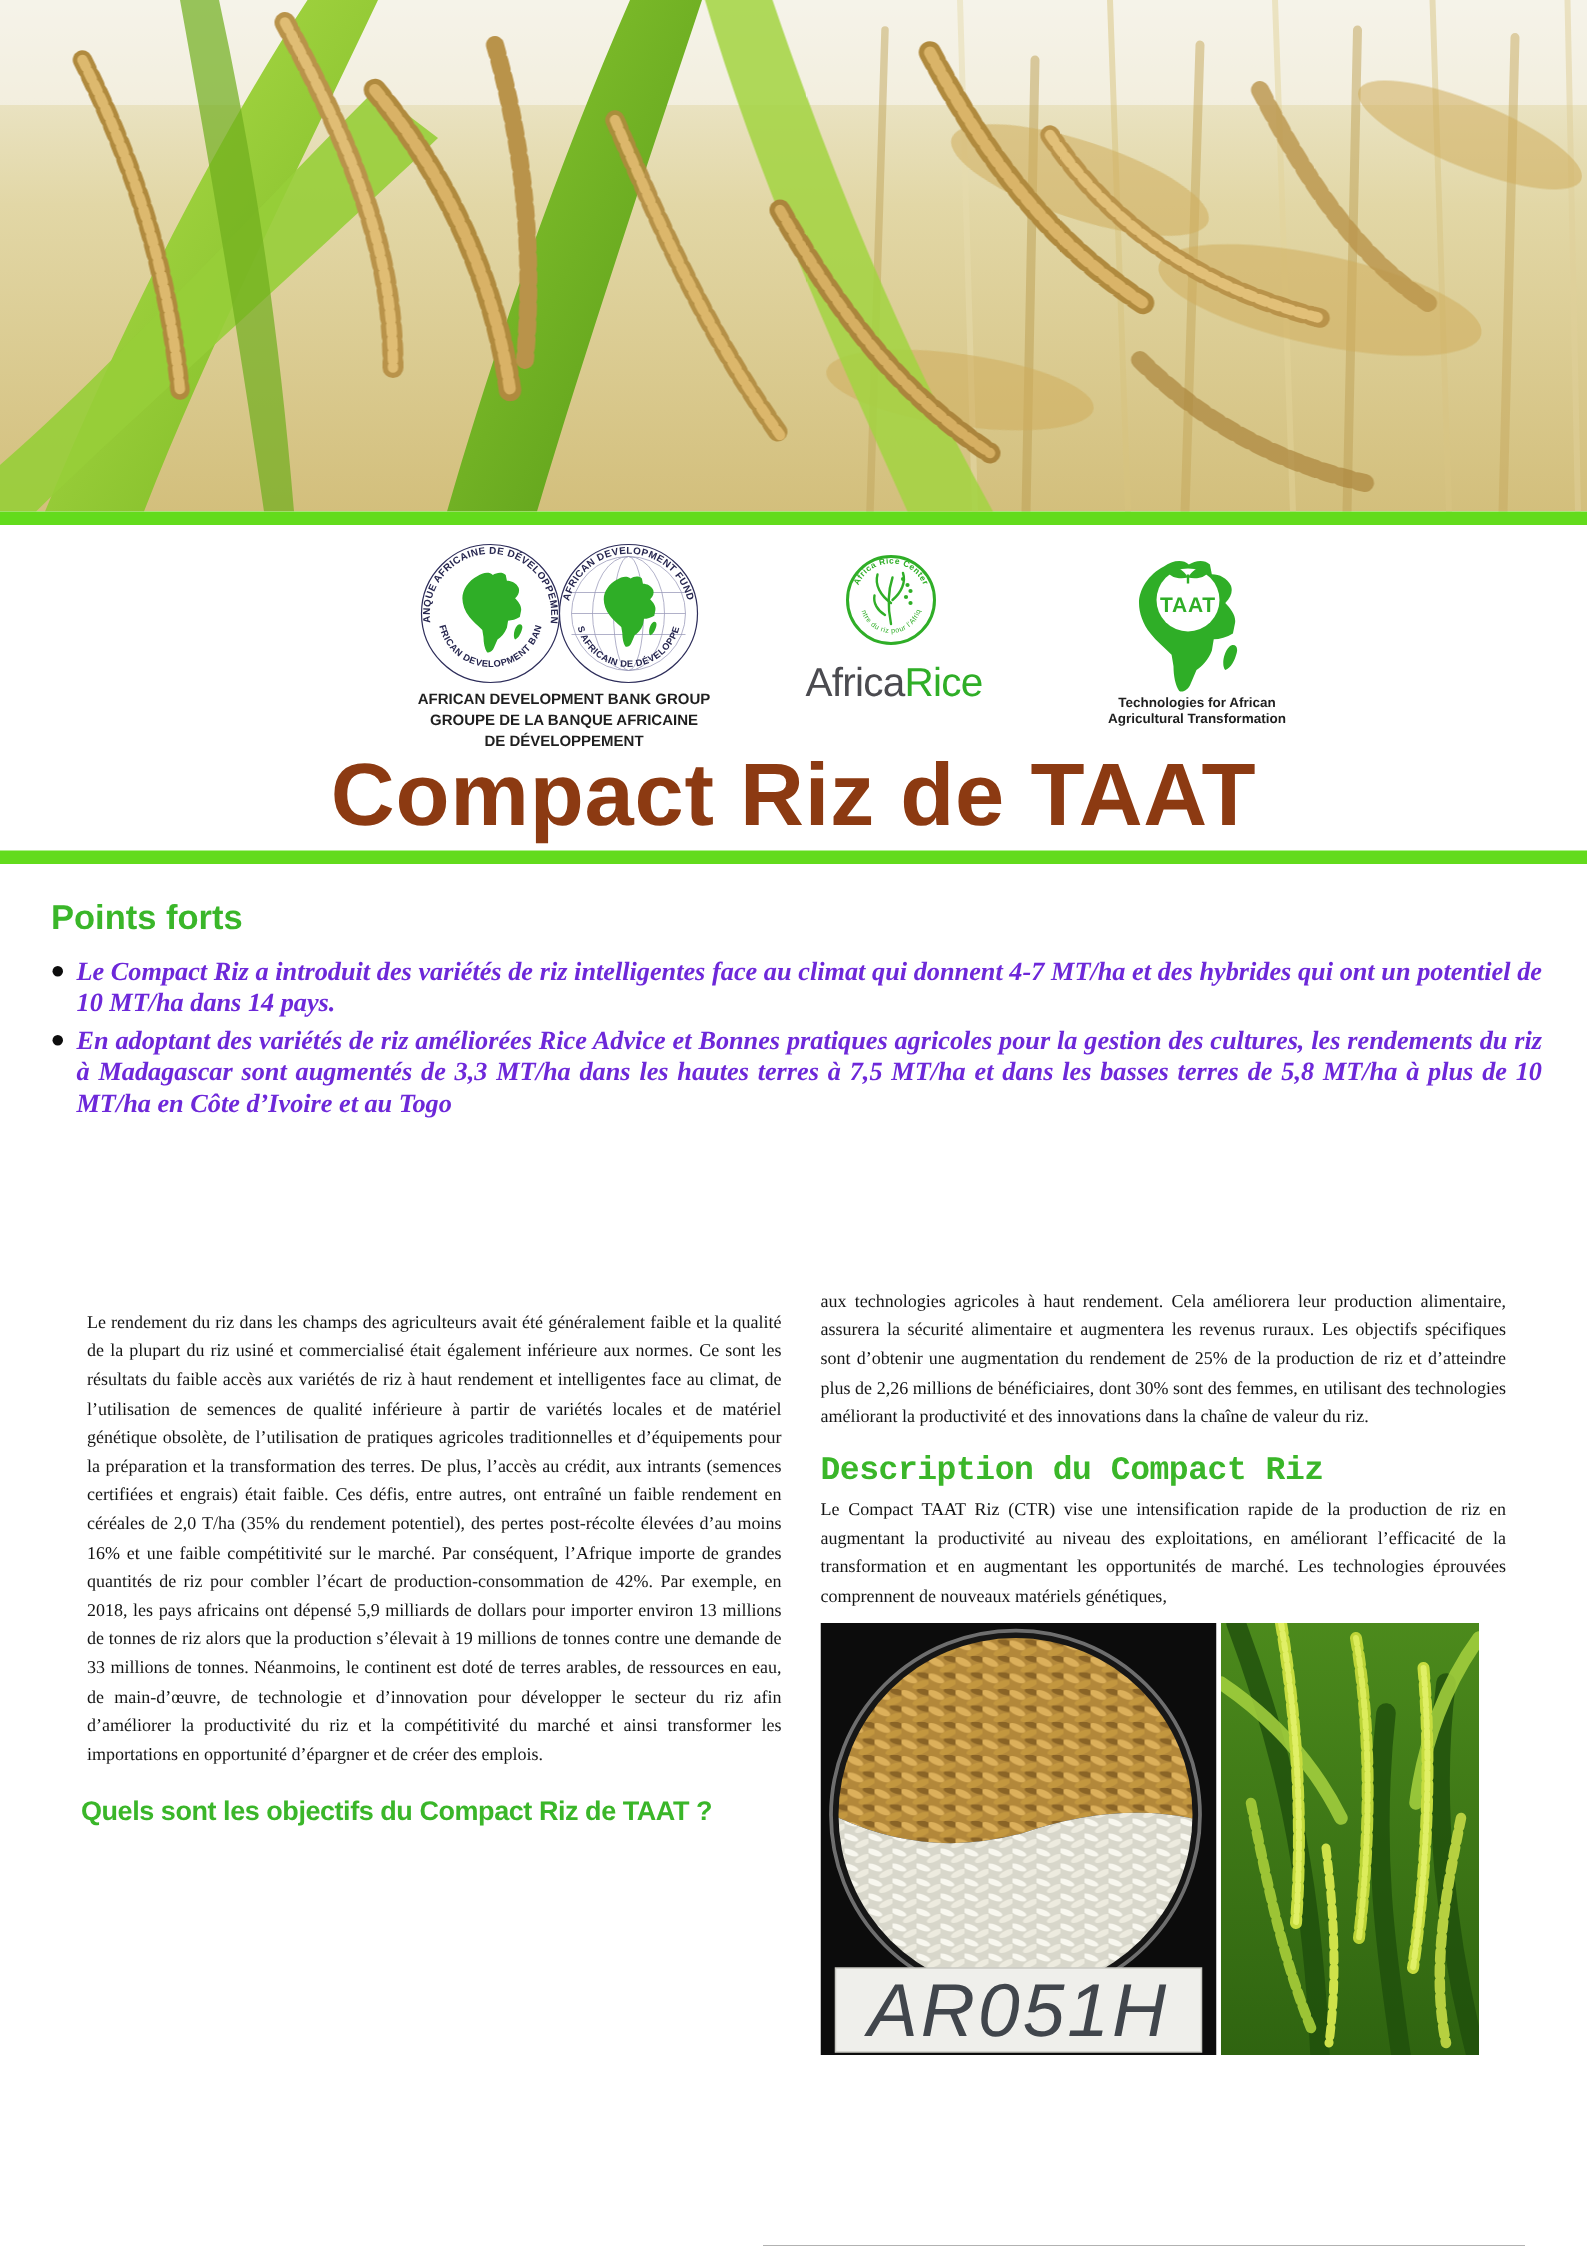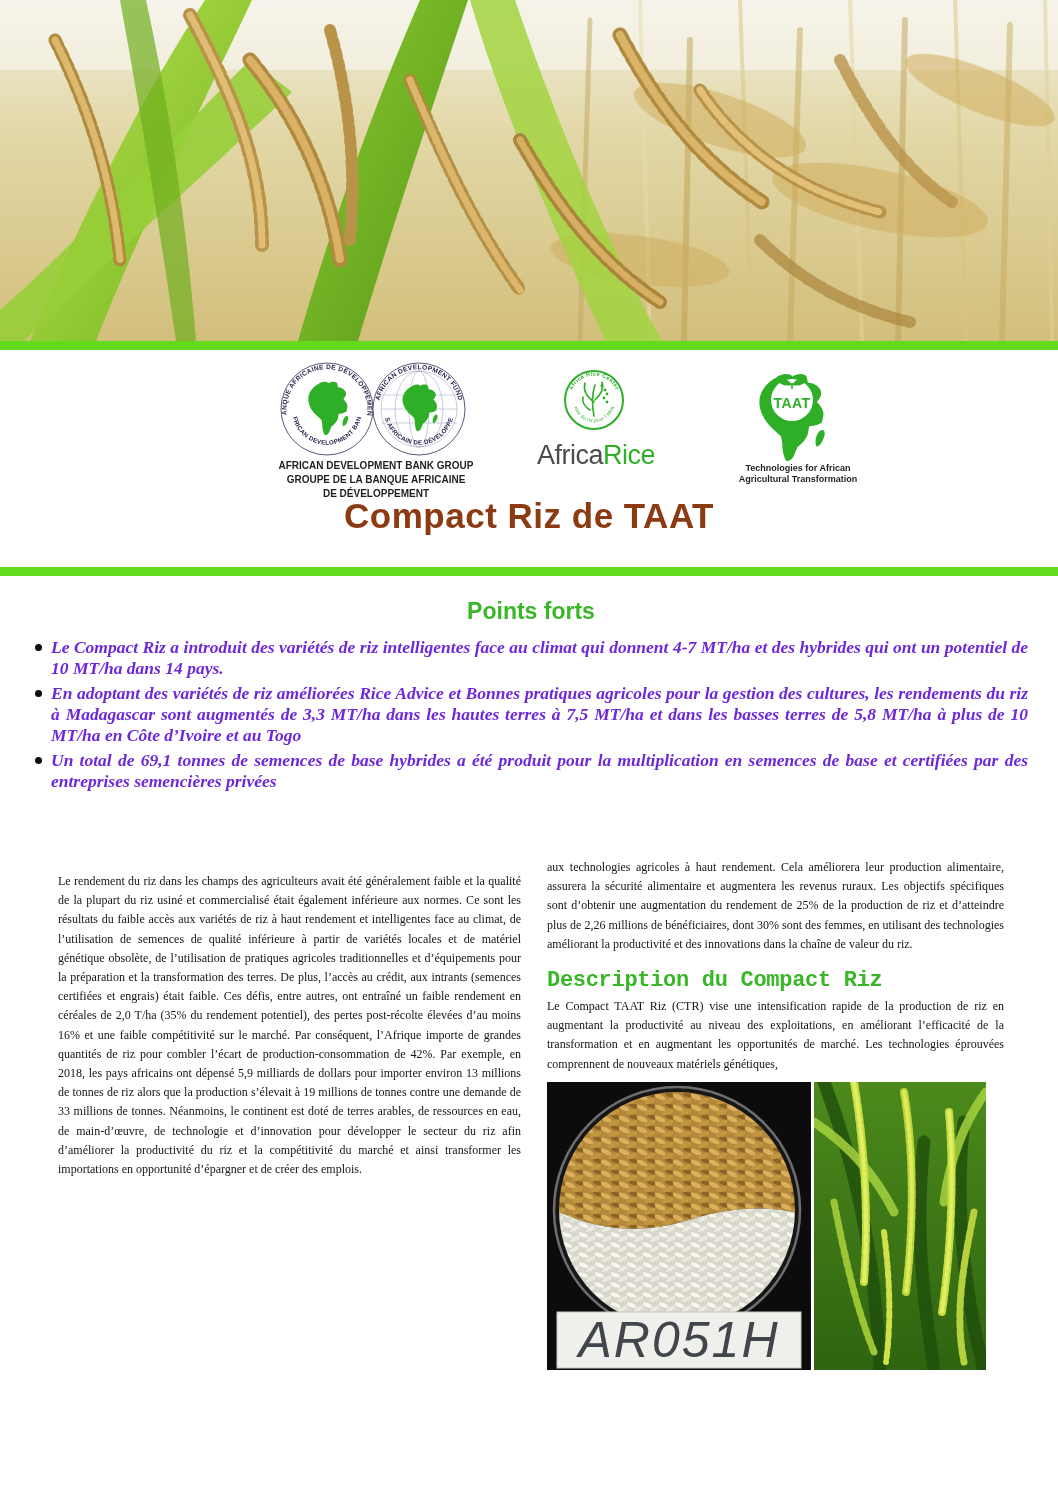--- a/index.html
+++ b/index.html
@@ -6,24 +6,24 @@
   .page{position:relative;width:1058px;height:1497px;background:#fff;overflow:hidden;
         font-family:"Liberation Serif",serif;color:#141414;margin:0 auto;}
   .banner{position:absolute;left:0;top:0;width:1058px;height:341px;overflow:hidden;}
   .bar{position:absolute;left:0;width:1058px;height:9px;background:#63db1c;}
   .bar1{top:341px;} .bar2{top:567px;}
   .logos{position:absolute;left:0;top:360px;width:1058px;height:135px;}
   .afdb{position:absolute;left:276px;top:2px;}
   .africarice{position:absolute;left:530px;top:6px;}
   .taat{position:absolute;left:736px;top:8px;}
   .title{position:absolute;left:0;top:496px;width:1058px;text-align:center;
-         font-family:"Liberation Sans",sans-serif;font-weight:bold;font-size:35px;
+         font-family:"Liberation Sans",sans-serif;font-weight:bold;font-size:59px;
          letter-spacing:.5px;color:#8c3a12;margin:0;}
   .highlights{position:absolute;left:34px;top:598px;width:994px;}
-  .highlights h2{margin:0 0 12px 0;text-align:center;font-family:"Liberation Sans",sans-serif;
+  .highlights h2{margin:0 0 12px 0;text-align:left;font-family:"Liberation Sans",sans-serif;
                  font-weight:bold;font-size:23px;color:#3ab629;}
   .highlights ul{margin:0;padding:0;list-style:none;}
   .highlights li{position:relative;padding-left:17px;margin-bottom:4px;
                  font-weight:bold;font-style:italic;font-size:17.5px;line-height:21px;
                  text-align:justify;color:#6d28d9;}
   .highlights li::before{content:"";position:absolute;left:1px;top:7px;width:7px;height:7px;
                  border-radius:50%;background:#0d0d0d;}
   .col-left{position:absolute;left:58px;top:872px;width:463px;}
   .col-right{position:absolute;left:547px;top:858px;width:457px;}
   .sec-h{font-family:"Liberation Sans",sans-serif;font-weight:bold;color:#3ab629;margin:0;}
@@ -203,26 +203,26 @@
 
   <h1 class="title">Compact Riz de TAAT</h1>
 
   <div class="bar bar2"></div>
 
   <div class="highlights">
     <h2>Points forts</h2>
     <ul>
       <li>Le Compact Riz a introduit des variétés de riz intelligentes face au climat qui donnent 4-7 MT/ha et des hybrides qui ont un potentiel de 10 MT/ha dans 14 pays.</li>
       <li>En adoptant des variétés de riz améliorées Rice Advice et Bonnes pratiques agricoles pour la gestion des cultures, les rendements du riz à Madagascar sont augmentés de 3,3 MT/ha dans les hautes terres à 7,5 MT/ha et dans les basses terres de 5,8 MT/ha à plus de 10 MT/ha en Côte d’Ivoire et au Togo</li>
-      <li>Un total de 69,1 tonnes de semences de base hybrides a été produit pour la multiplication en semences de base et certifiées par des entreprises semencières privées</li>
     </ul>
   </div>
 
   <div class="col-left">
     <p class="body-p">Le rendement du riz dans les champs des agriculteurs avait été généralement faible et la qualité de la plupart du riz usiné et commercialisé était également inférieure aux normes. Ce sont les résultats du faible accès aux variétés de riz à haut rendement et intelligentes face au climat, de l’utilisation de semences de qualité inférieure à partir de variétés locales et de matériel génétique obsolète, de l’utilisation de pratiques agricoles traditionnelles et d’équipements pour la préparation et la transformation des terres. De plus, l’accès au crédit, aux intrants (semences certifiées et engrais) était faible. Ces défis, entre autres, ont entraîné un faible rendement en céréales de 2,0 T/ha (35% du rendement potentiel), des pertes post-récolte élevées d’au moins 16% et une faible compétitivité sur le marché. Par conséquent, l’Afrique importe de grandes quantités de riz pour combler l’écart de production-consommation de 42%. Par exemple, en 2018, les pays africains ont dépensé 5,9 milliards de dollars pour importer environ 13 millions de tonnes de riz alors que la production s’élevait à 19 millions de tonnes contre une demande de 33 millions de tonnes. Néanmoins, le continent est doté de terres arables, de ressources en eau, de main-d’œuvre, de technologie et d’innovation pour développer le secteur du riz afin d’améliorer la productivité du riz et la compétitivité du marché et ainsi transformer les importations en opportunité d’épargner et de créer des emplois.</p>
+    <h3 class="sec-h h-objectives">Quels sont les objectifs du Compact Riz de TAAT ?</h3>
   </div>
 
   <div class="col-right">
     <p class="body-p">aux technologies agricoles à haut rendement. Cela améliorera leur production alimentaire, assurera la sécurité alimentaire et augmentera les revenus ruraux. Les objectifs spécifiques sont d’obtenir une augmentation du rendement de 25% de la production de riz et d’atteindre plus de 2,26 millions de bénéficiaires, dont 30% sont des femmes, en utilisant des technologies améliorant la productivité et des innovations dans la chaîne de valeur du riz.</p>
     <h2 class="sec-h h-description">Description du Compact Riz</h2>
     <p class="body-p">Le Compact TAAT Riz (CTR) vise une intensification rapide de la production de riz en augmentant la productivité au niveau des exploitations, en améliorant l’efficacité de la transformation et en augmentant les opportunités de marché. Les technologies éprouvées comprennent de nouveaux matériels génétiques,</p>
 
     <div class="photos">
 
       <svg class="photo" width="264" height="288" viewBox="0 0 264 288">

